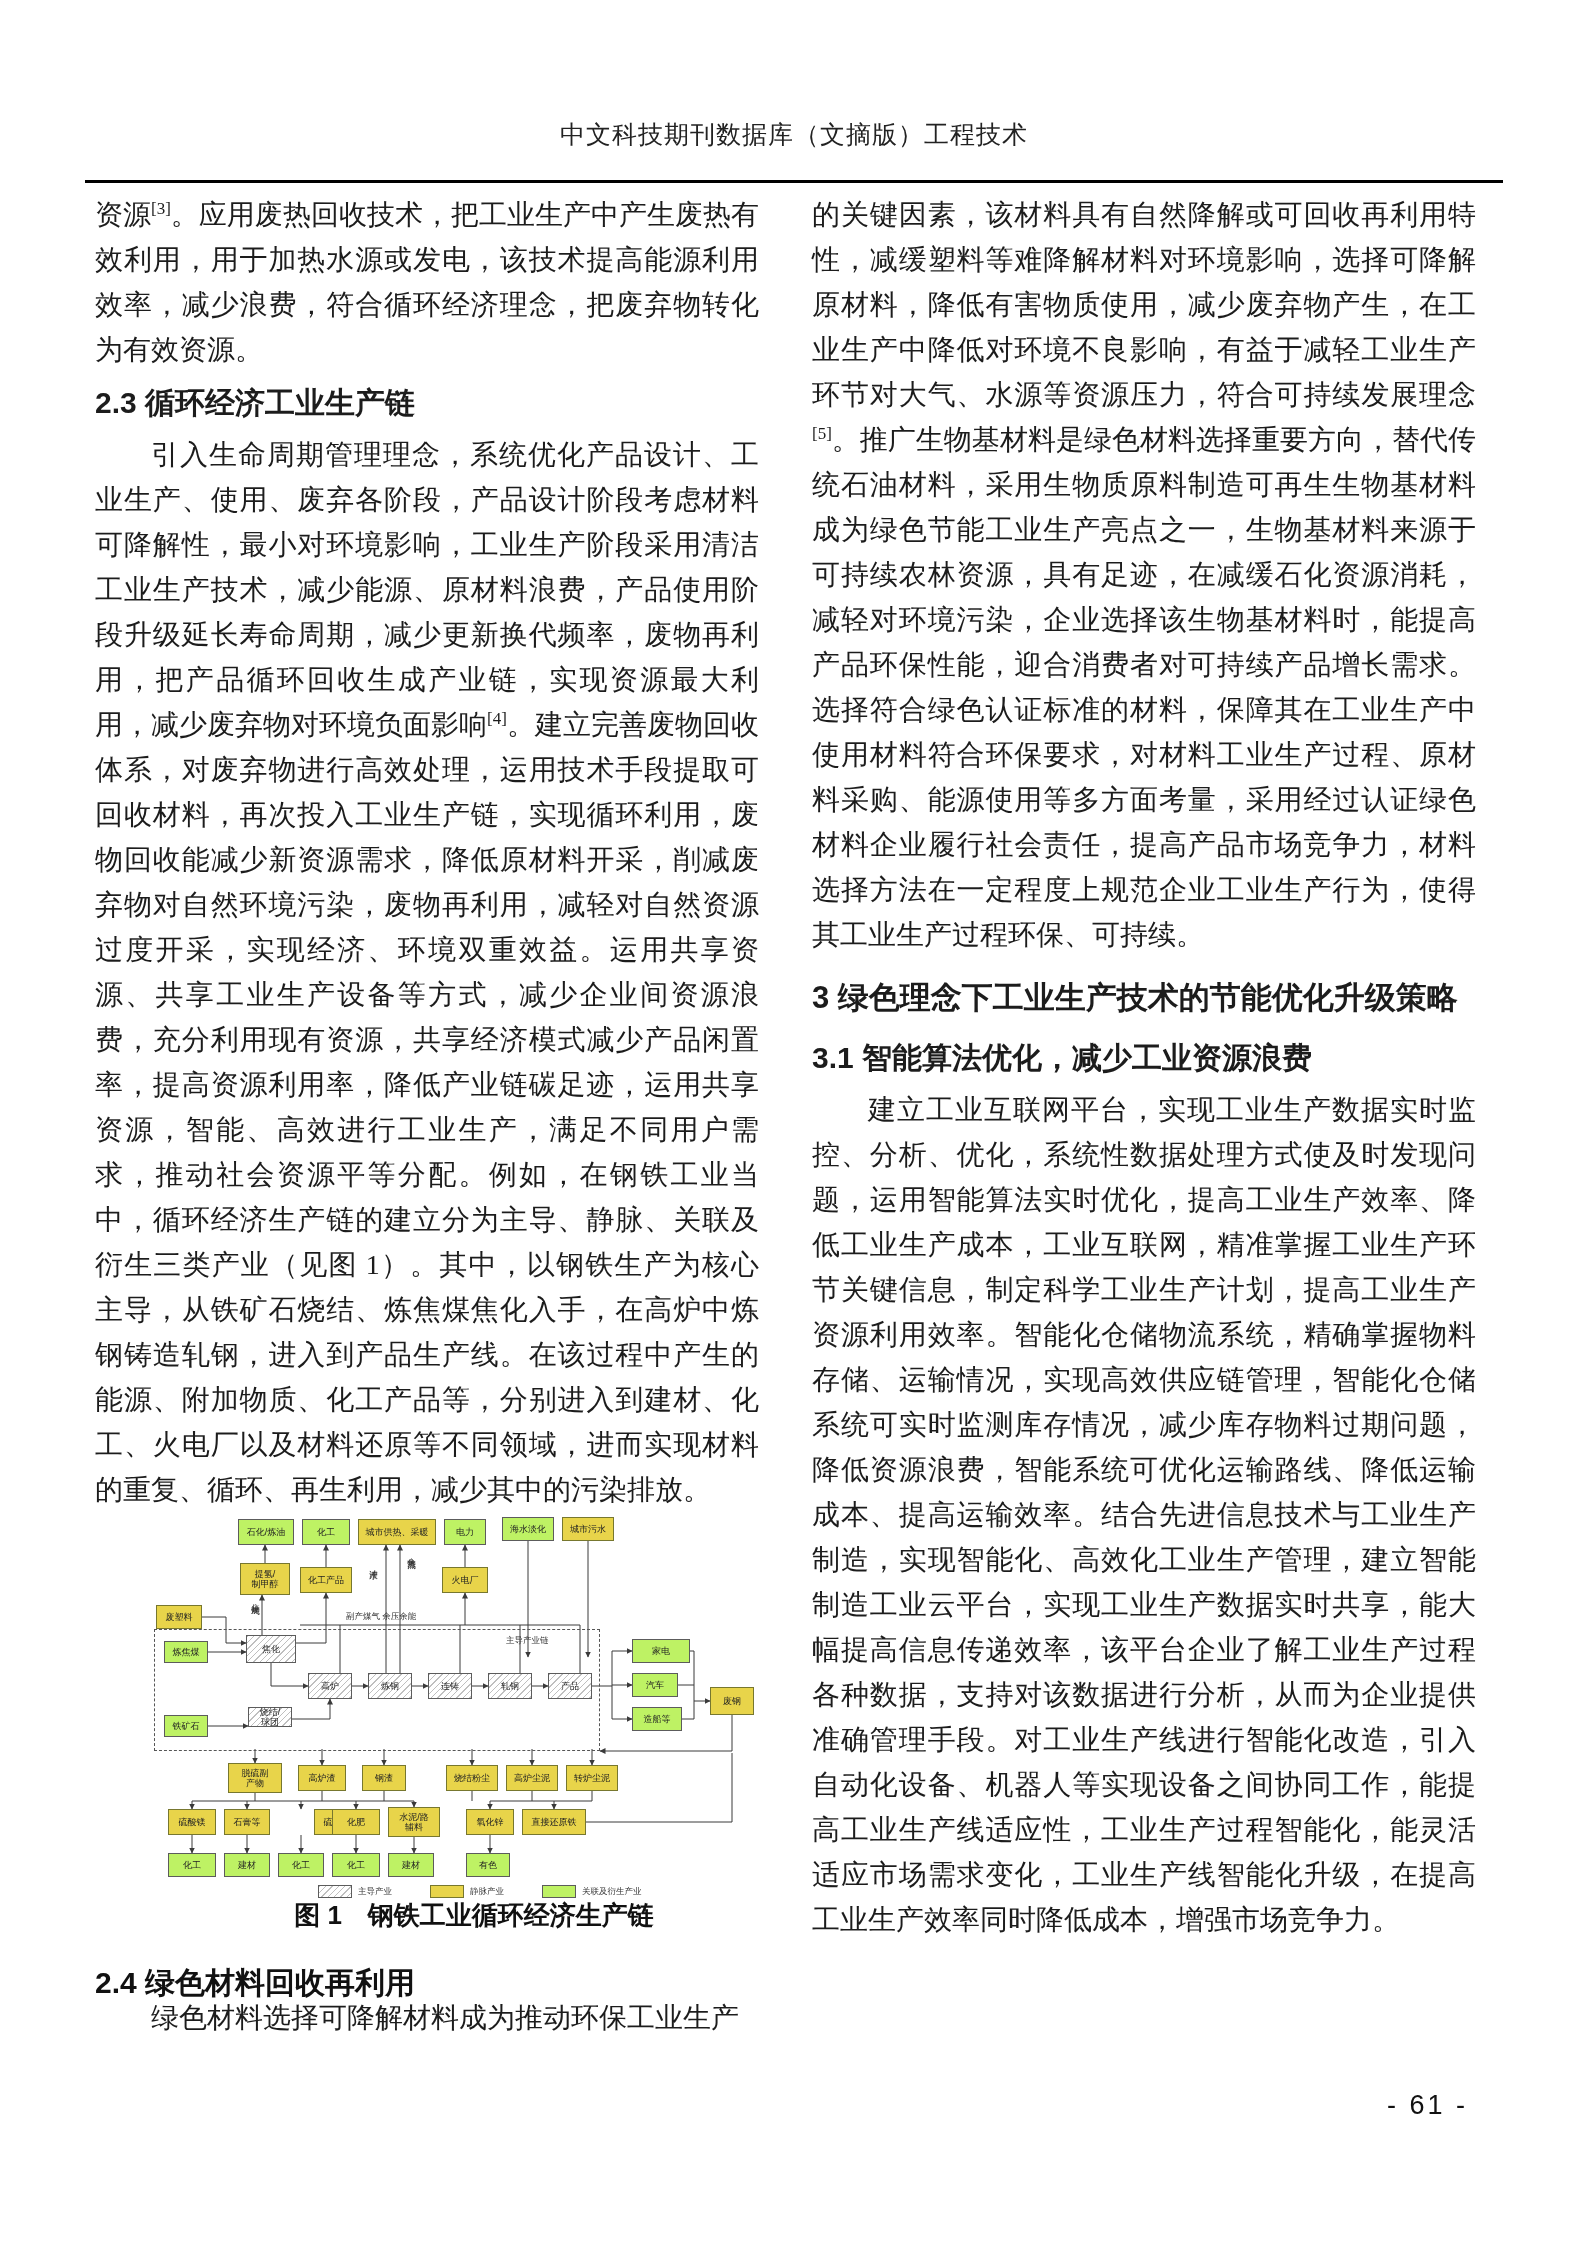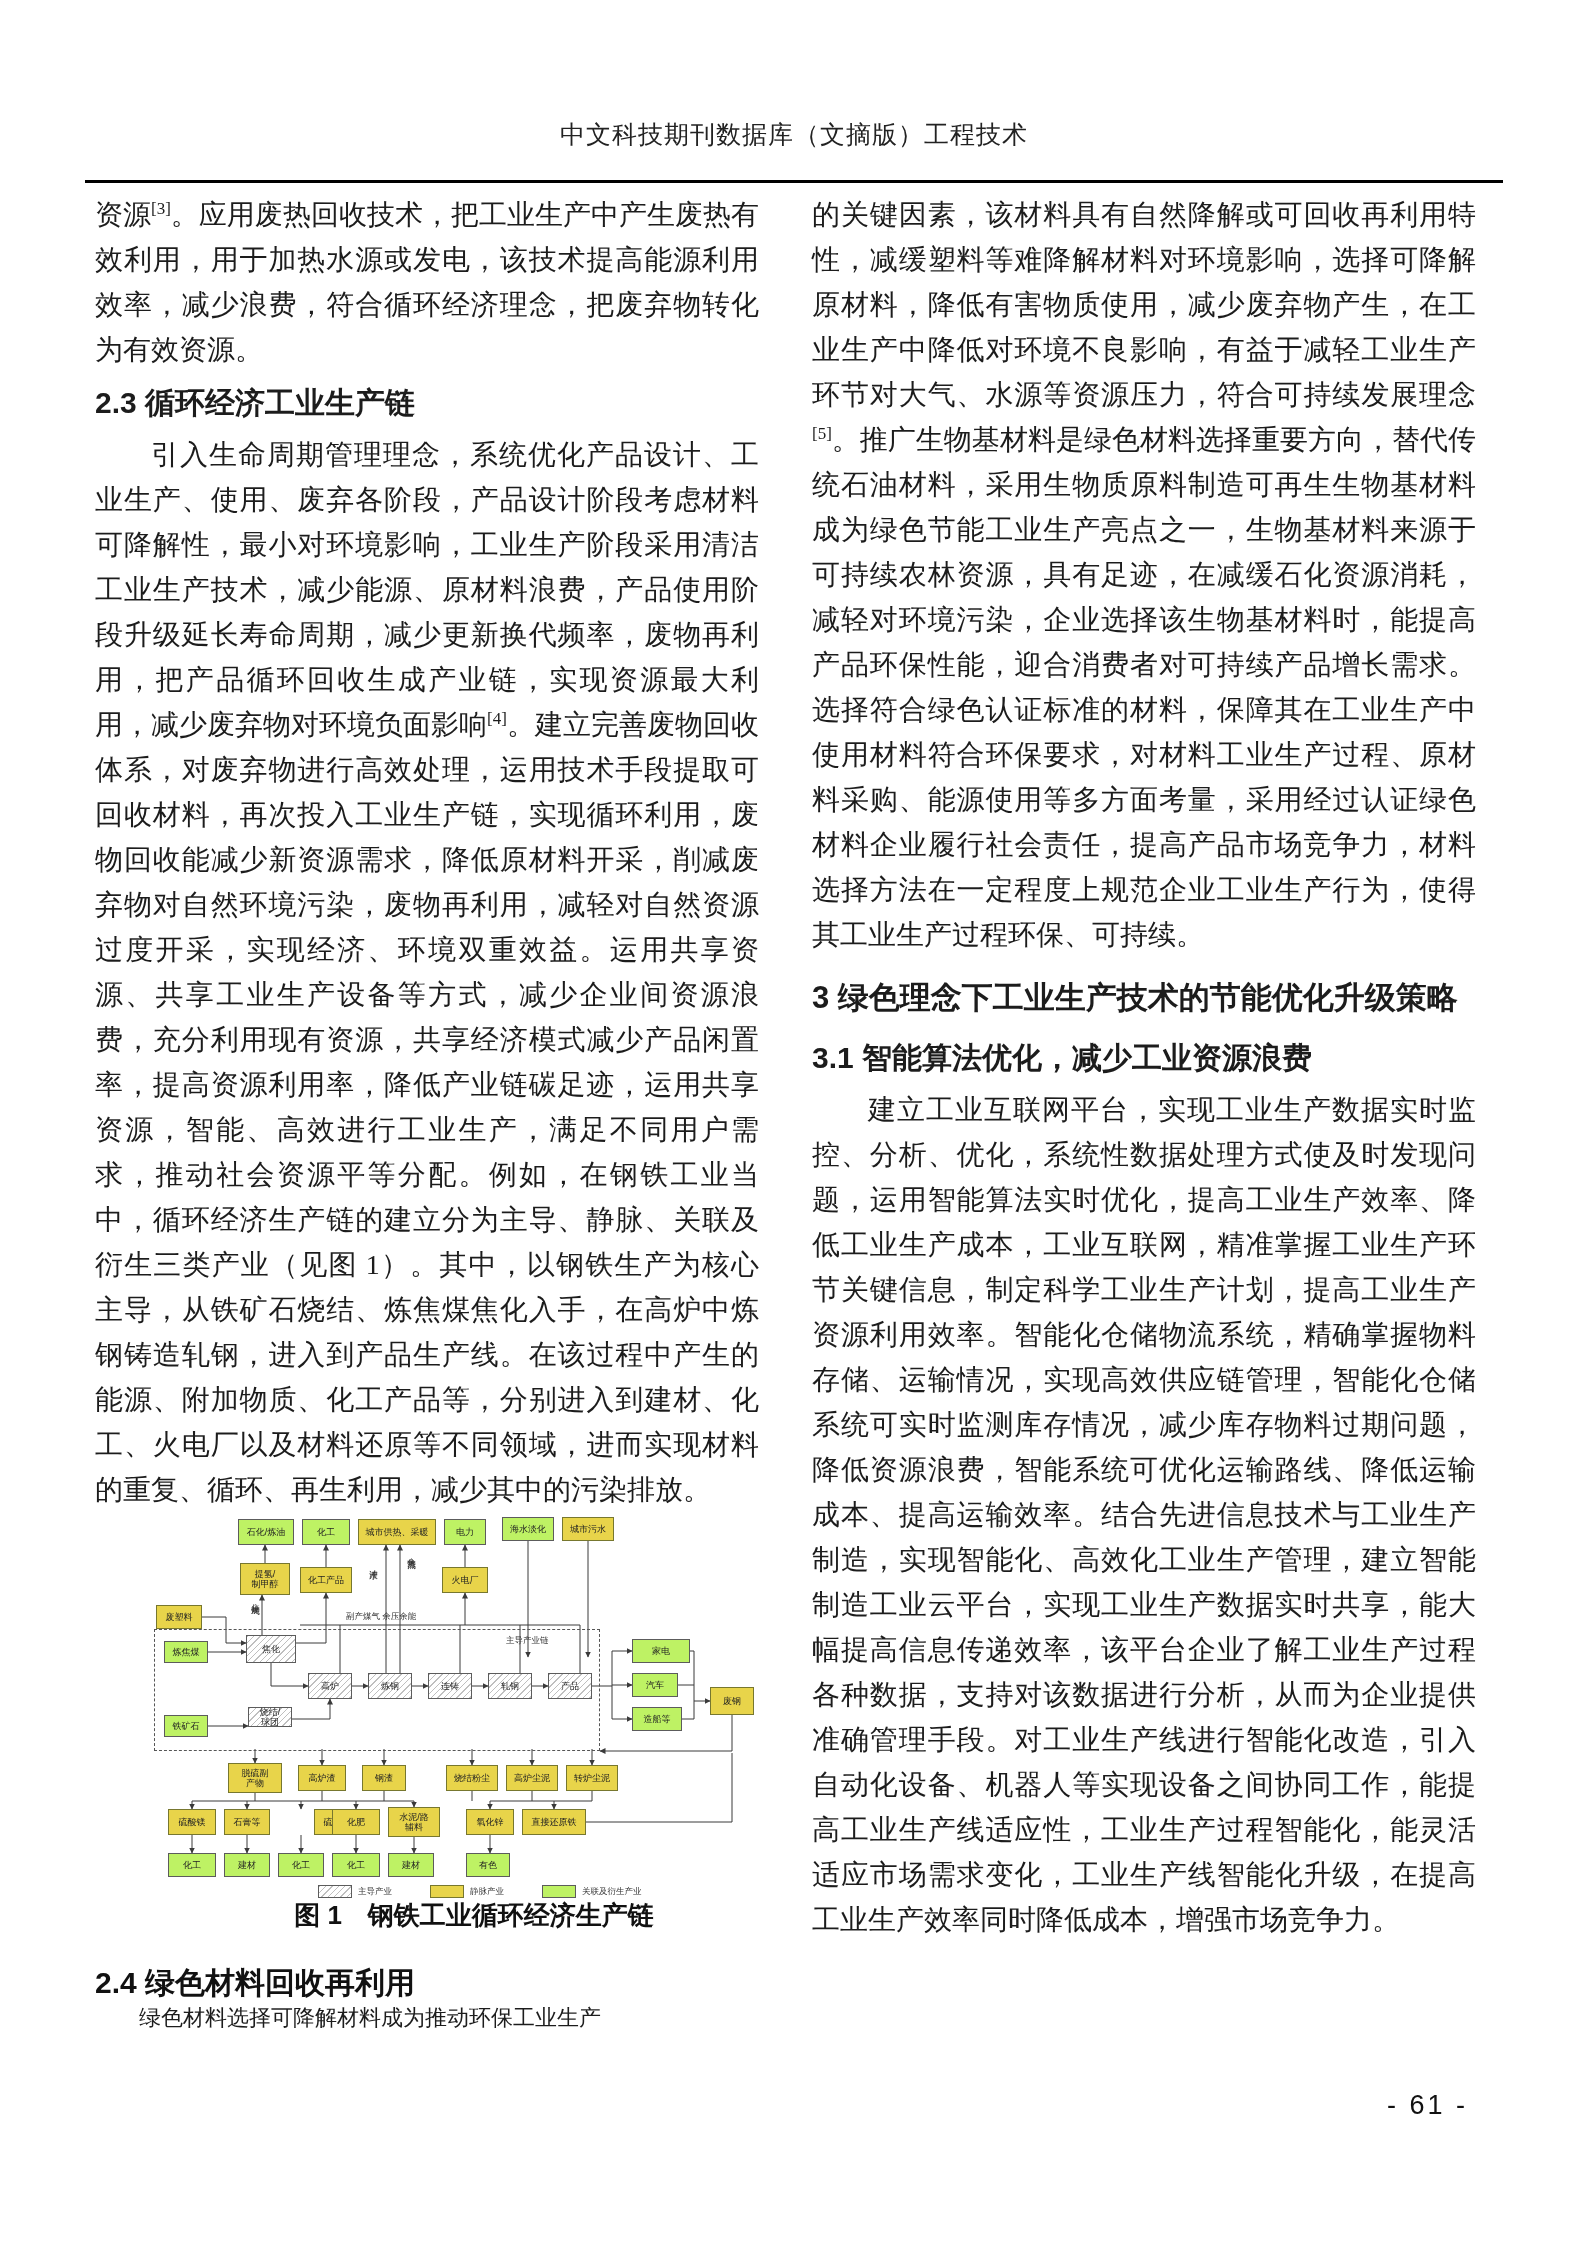--- a/index.html
+++ b/index.html
@@ -29,21 +29,21 @@
   .fnode.yellow{background:#e8d44a;border-color:#77772f;}
   .fnode.gray{background:#bef264;}
   .fnode.hatch{background:repeating-linear-gradient(135deg,#bfbfbf 0px,#bfbfbf 1px,#ffffff 1px,#ffffff 4.5px);}
   .ftext{position:absolute;font-size:8.5px;color:#333;white-space:nowrap;z-index:2;}
   .ftext.vert{writing-mode:vertical-rl;letter-spacing:1px;}
   .dashed-box{position:absolute;border:1.6px dashed #555;z-index:1;}
   .fig-caption{position:absolute;left:150px;top:1898px;width:648px;text-align:center;
         font-family:"Liberation Sans","DejaVu Sans",sans-serif;font-weight:bold;font-size:26px;color:#111;}
   .abs-h{position:absolute;font-family:"Liberation Sans","DejaVu Sans",sans-serif;
         font-weight:bold;font-size:30px;color:#111;white-space:nowrap;}
-  .abs-p{position:absolute;width:664px;font-size:22px;line-height:45px;text-indent:2em;}
+  .abs-p{position:absolute;width:664px;font-size:28px;line-height:45px;text-indent:2em;}
   
   .page-number{position:absolute;right:120px;top:2090px;font-size:27px;letter-spacing:3px;
         font-family:"Liberation Sans","DejaVu Sans",sans-serif;color:#111;}
 </style>
 </head>
 <body>
 
 <div class="page">
 
   <div class="journal-header">中文科技期刊数据库（文摘版）工程技术</div>

